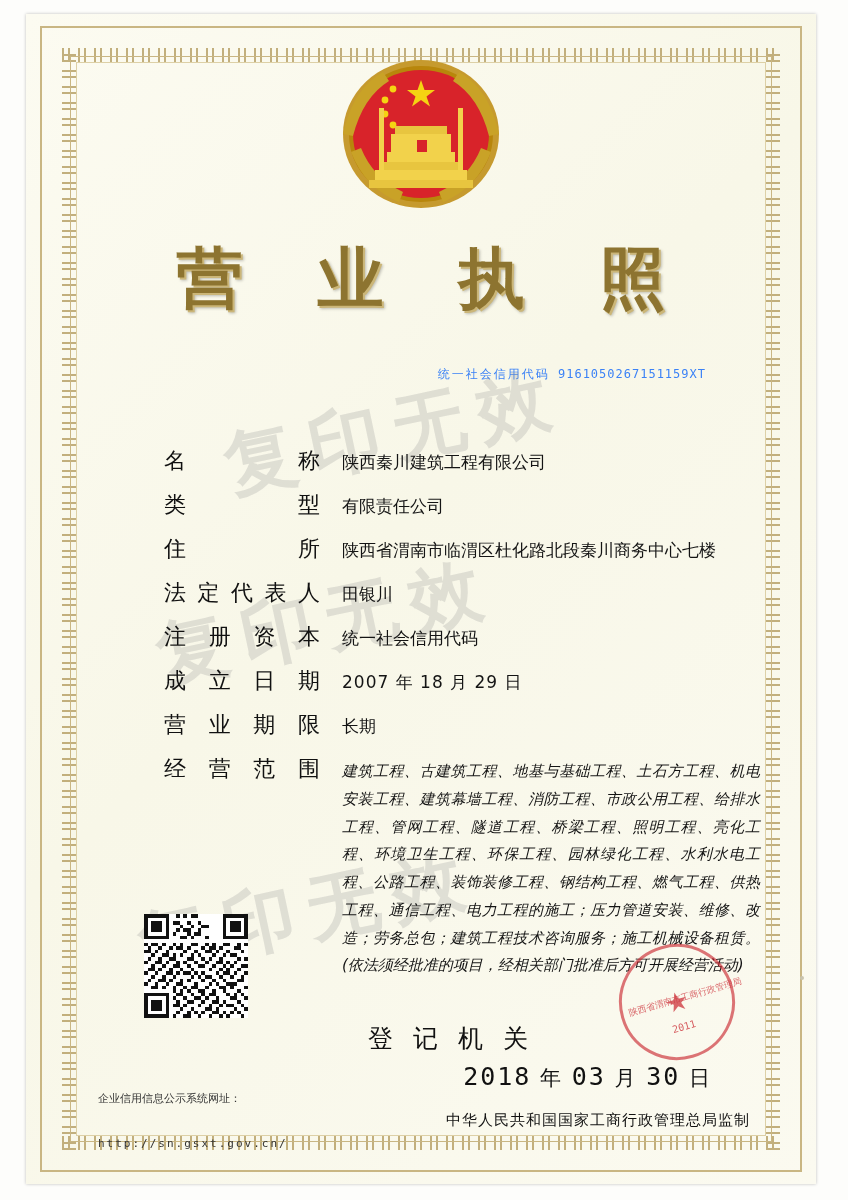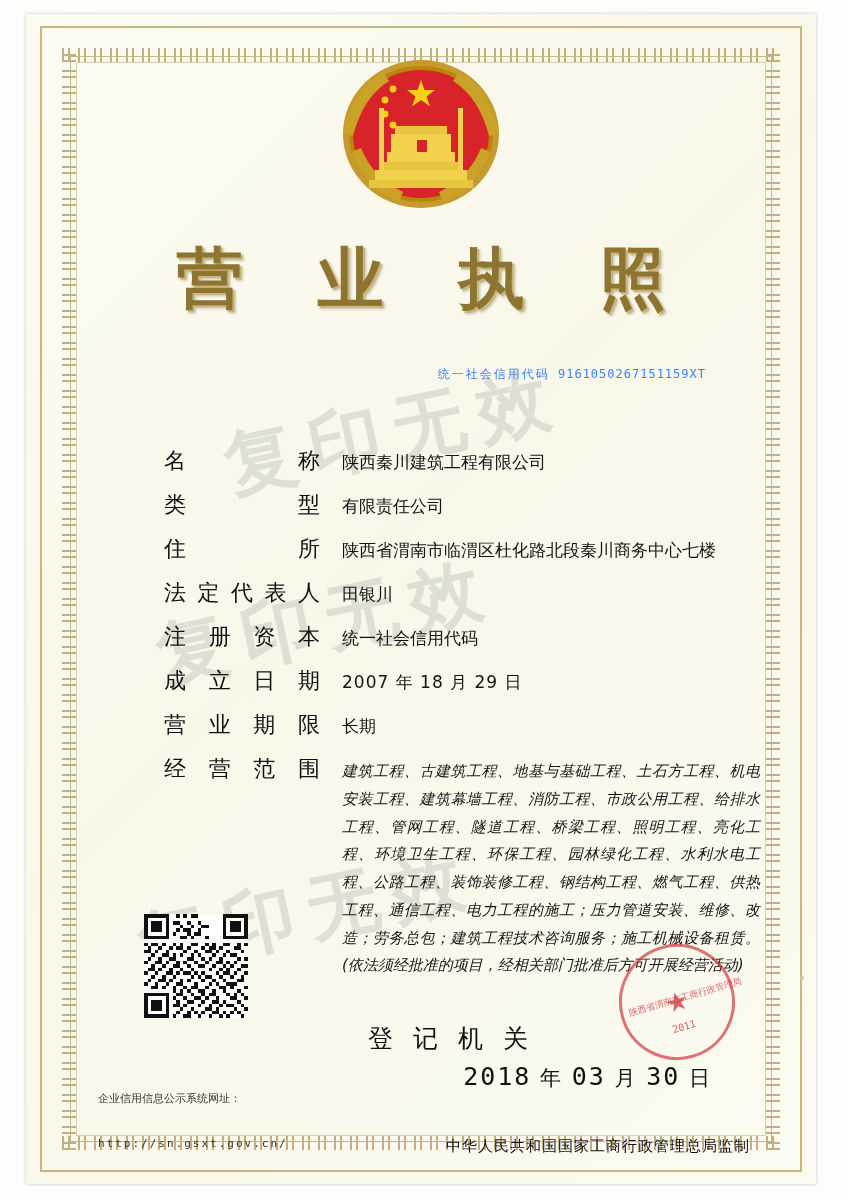--- a/index.html
+++ b/index.html
@@ -136,21 +136,21 @@
   
   .footer-left{
     position:absolute;left:72px;bottom:32px;text-align:left;
     font-size:11px;color:#333;line-height:1.5;
   }
   .footer-left .url{
     font-family:"DejaVu Sans Mono","Liberation Mono",monospace;
     letter-spacing:2px;font-size:11px;margin-top:28px;
   }
   .footer-right{
-    position:absolute;right:66px;bottom:28px;
+    position:absolute;right:66px;bottom:54px;
     font-size:15px;color:#111;letter-spacing:1px;
   }
 
   .dot{position:absolute;right:12px;top:962px;width:4px;height:4px;border-radius:50%;background:#c9c4ae;}
 </style>
 </head>
 <body>
 
 <div class="page">
   <div class="paper">

